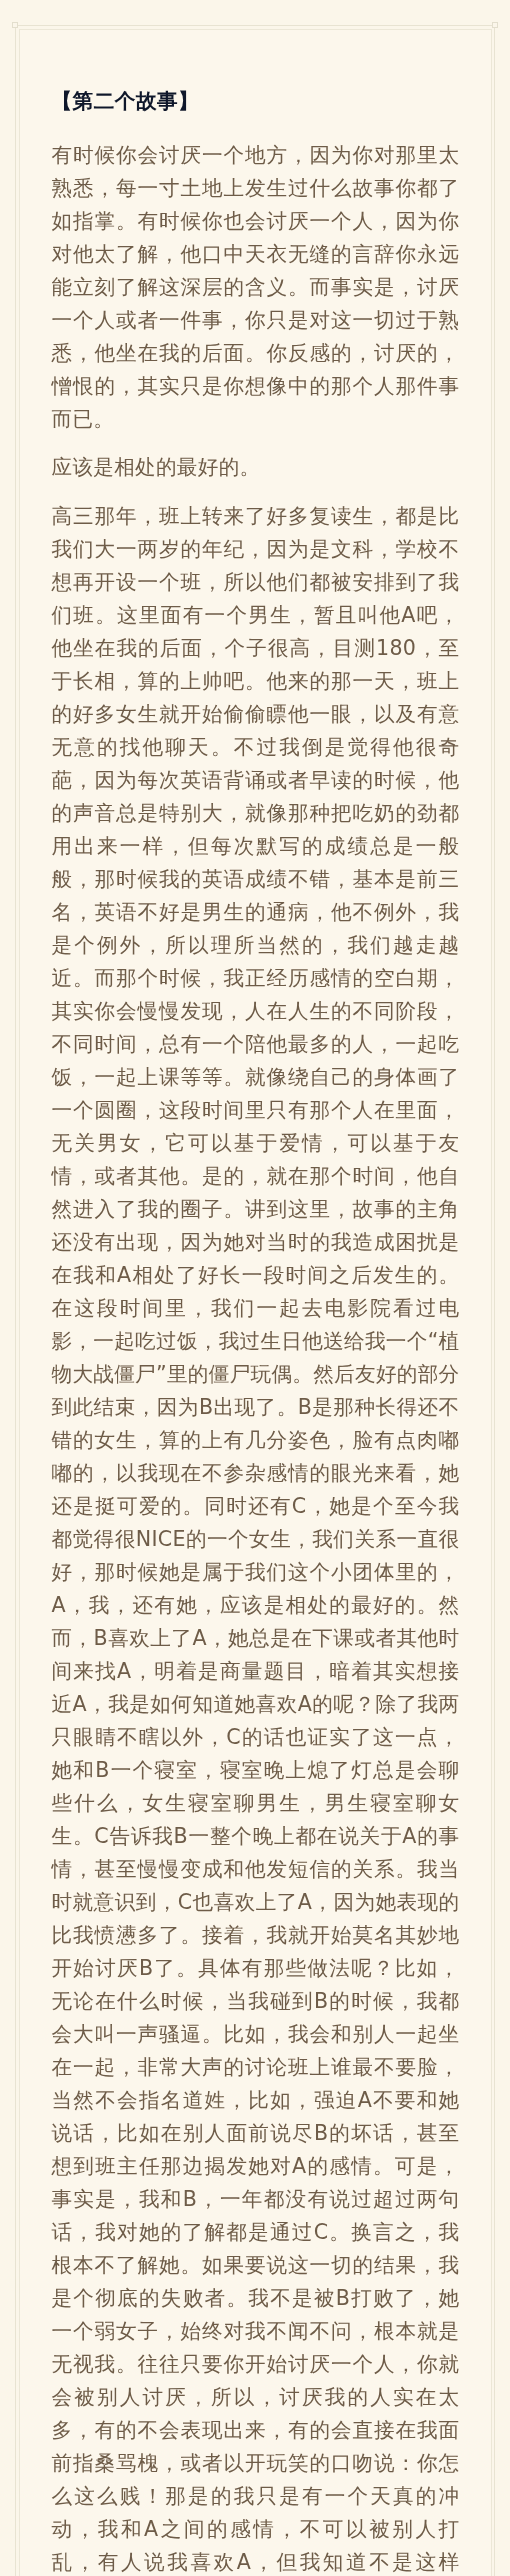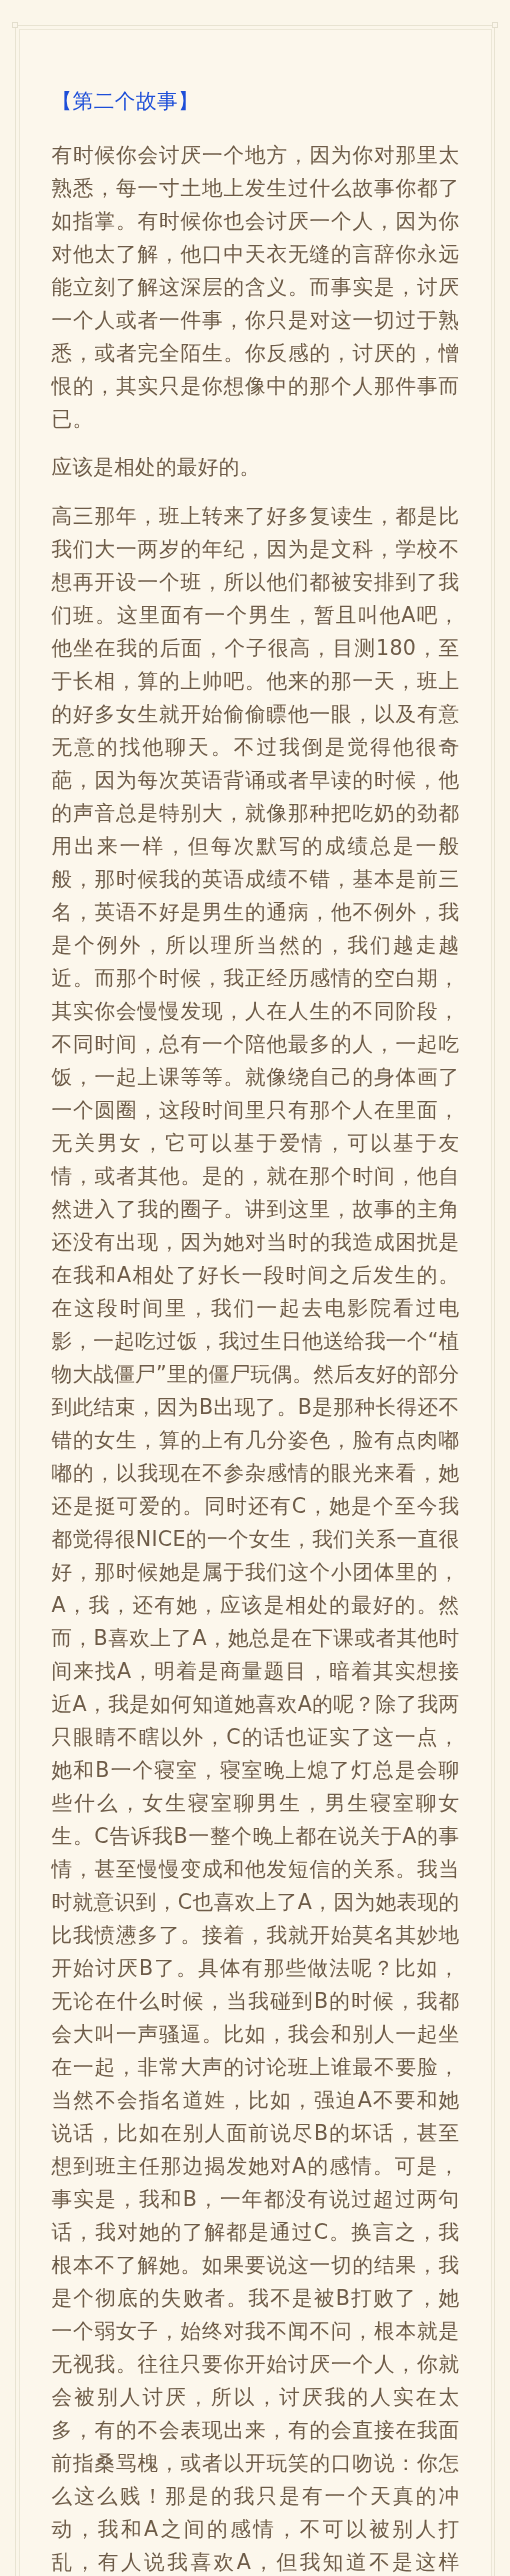--- a/index.html
+++ b/index.html
@@ -43,22 +43,22 @@
     height: 3611px;
     box-sizing: border-box;
     border: 1px solid #ECE7D7;
     background: #FCF7EC;
   }
   .card-content {
     padding: 55px 31px 0 32px;
   }
   .note-title {
     font-size: 20.6px;
-    font-weight: 400;
-    color: #1d4ed8;
+    font-weight: 700;
+    color: #0f172a;
     letter-spacing: 0.5px;
     margin: 0 0 20.6px 0;
     line-height: 33px;
   }
   .para {
     font-size: 20.6px;
     line-height: 33px;
     color: #6E5C48;
     letter-spacing: 0.3px;
     text-align: justify;
@@ -73,19 +73,19 @@
 <div class="decor hline top"></div>
 
 <div class="decor vline left"></div>
 <div class="decor vline right"></div>
 <div class="corner tl"></div>
 <div class="corner tr"></div>
 
 <div class="card">
   <div class="card-content">
     <h1 class="note-title">【第二个故事】</h1>
-    <p class="para">有时候你会讨厌一个地方，因为你对那里太熟悉，每一寸土地上发生过什么故事你都了如指掌。有时候你也会讨厌一个人，因为你对他太了解，他口中天衣无缝的言辞你永远能立刻了解这深层的含义。而事实是，讨厌一个人或者一件事，你只是对这一切过于熟悉，或者完全陌生。你反感的，讨厌的，憎恨的，其实只是你想像中的那个人那件事而已。</p>
+    <p class="para">有时候你会讨厌一个地方，因为你对那里太熟悉，每一寸土地上发生过什么故事你都了如指掌。有时候你也会讨厌一个人，因为你对他太了解，他口中天衣无缝的言辞你永远能立刻了解这深层的含义。而事实是，讨厌一个人或者一件事，你只是对这一切过于熟悉，他坐在我的后面。你反感的，讨厌的，憎恨的，其实只是你想像中的那个人那件事而已。</p>
     <p class="para">应该是相处的最好的。</p>
     <p class="para">高三那年，班上转来了好多复读生，都是比我们大一两岁的年纪，因为是文科，学校不想再开设一个班，所以他们都被安排到了我们班。这里面有一个男生，暂且叫他A吧，他坐在我的后面，个子很高，目测180，至于长相，算的上帅吧。他来的那一天，班上的好多女生就开始偷偷瞟他一眼，以及有意无意的找他聊天。不过我倒是觉得他很奇葩，因为每次英语背诵或者早读的时候，他的声音总是特别大，就像那种把吃奶的劲都用出来一样，但每次默写的成绩总是一般般，那时候我的英语成绩不错，基本是前三名，英语不好是男生的通病，他不例外，我是个例外，所以理所当然的，我们越走越近。而那个时候，我正经历感情的空白期，其实你会慢慢发现，人在人生的不同阶段，不同时间，总有一个陪他最多的人，一起吃饭，一起上课等等。就像绕自己的身体画了一个圆圈，这段时间里只有那个人在里面，无关男女，它可以基于爱情，可以基于友情，或者其他。是的，就在那个时间，他自然进入了我的圈子。讲到这里，故事的主角还没有出现，因为她对当时的我造成困扰是在我和A相处了好长一段时间之后发生的。在这段时间里，我们一起去电影院看过电影，一起吃过饭，我过生日他送给我一个“植物大战僵尸”里的僵尸玩偶。然后友好的部分到此结束，因为B出现了。B是那种长得还不错的女生，算的上有几分姿色，脸有点肉嘟嘟的，以我现在不参杂感情的眼光来看，她还是挺可爱的。同时还有C，她是个至今我都觉得很NICE的一个女生，我们关系一直很好，那时候她是属于我们这个小团体里的，A，我，还有她，应该是相处的最好的。然而，B喜欢上了A，她总是在下课或者其他时间来找A，明着是商量题目，暗着其实想接近A，我是如何知道她喜欢A的呢？除了我两只眼睛不瞎以外，C的话也证实了这一点，她和B一个寝室，寝室晚上熄了灯总是会聊些什么，女生寝室聊男生，男生寝室聊女生。C告诉我B一整个晚上都在说关于A的事情，甚至慢慢变成和他发短信的关系。我当时就意识到，C也喜欢上了A，因为她表现的比我愤懑多了。接着，我就开始莫名其妙地开始讨厌B了。具体有那些做法呢？比如，无论在什么时候，当我碰到B的时候，我都会大叫一声骚逼。比如，我会和别人一起坐在一起，非常大声的讨论班上谁最不要脸，当然不会指名道姓，比如，强迫A不要和她说话，比如在别人面前说尽B的坏话，甚至想到班主任那边揭发她对A的感情。可是，事实是，我和B，一年都没有说过超过两句话，我对她的了解都是通过C。换言之，我根本不了解她。如果要说这一切的结果，我是个彻底的失败者。我不是被B打败了，她一个弱女子，始终对我不闻不问，根本就是无视我。往往只要你开始讨厌一个人，你就会被别人讨厌，所以，讨厌我的人实在太多，有的不会表现出来，有的会直接在我面前指桑骂槐，或者以开玩笑的口吻说：你怎么这么贱！那是的我只是有一个天真的冲动，我和A之间的感情，不可以被别人打乱，有人说我喜欢A，但我知道不是这样的，因为A在那个时候已经有女朋友了，在他上高三的时候就已经在一起了，我甚至加了她QQ，A知道我加他女友之后对我发火，我只是开玩笑似的说我要帮她监视你。但，这不是我的目的，我找来一个有一点等级的QQ，改头换面，几乎完全是对照这B的QQ改的，连QQ名字都一模一样，我用它加了A女友的QQ，一步步和她聊天，并表现出自己对A的喜欢。然后，A的女友只会认为A在高中里勾搭上了别的女生。结果，A因为这件事和我彻底决裂了。但他和C之间却好的跟什么似的，只不过有时候碍于我在旁边，两人也不怎么说笑。我觉得C完全没有必要感觉内疚，我和A关系的恶化完全和她没有关系，A本质上是那种交际花，是那种人见人爱的人，而我恰巧最不讨人喜欢，我那时的理论是，如果你对我好，那就只能对我一个人好，我不需要你从善良中抽出一点给我。所以我们的关系不会长久，需要的只是时间而已。也正是因为这样的占有欲，后来我才和另一个女生非常要好。</p>
 
   </div>
 </div>
 
 
 </body></html>

